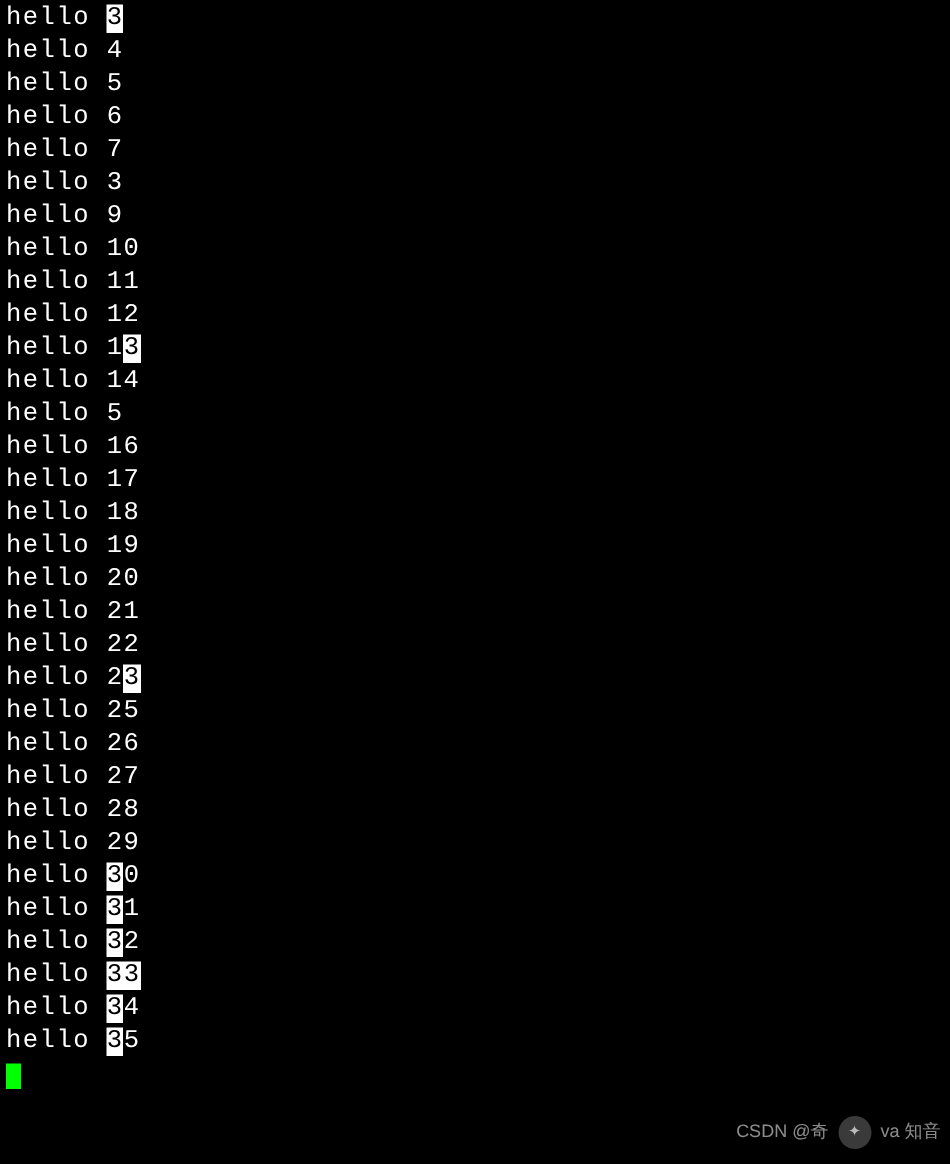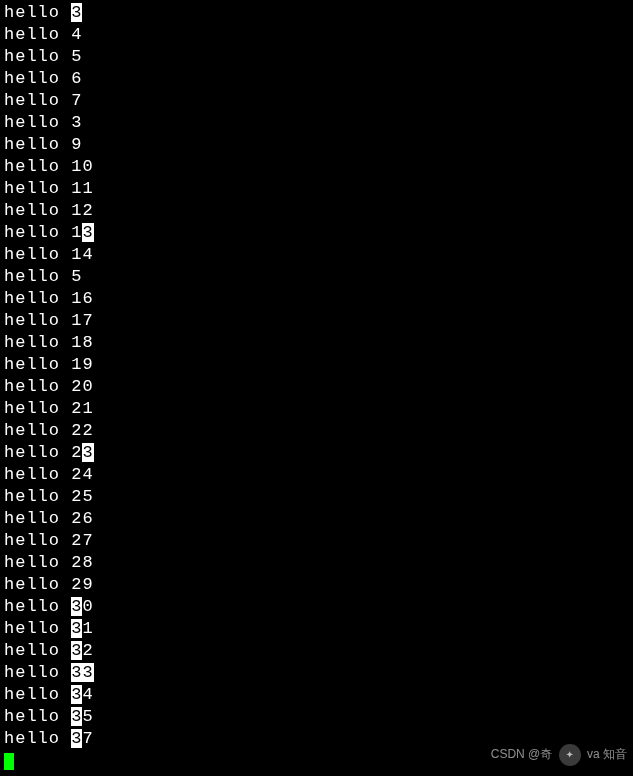--- a/index.html
+++ b/index.html
@@ -78,33 +78,31 @@
     <div class="line"><span>hello 14</span></div>
     <div class="line"><span>hello 5</span></div>
     <div class="line"><span>hello 16</span></div>
     <div class="line"><span>hello 17</span></div>
     <div class="line"><span>hello 18</span></div>
     <div class="line"><span>hello 19</span></div>
     <div class="line"><span>hello 20</span></div>
     <div class="line"><span>hello 21</span></div>
     <div class="line"><span>hello 22</span></div>
     <div class="line"><span>hello 2</span><span class="hl">3</span></div>
-    <div class="line"><span>hello 24</span></div>
     <div class="line"><span>hello 25</span></div>
     <div class="line"><span>hello 26</span></div>
     <div class="line"><span>hello 27</span></div>
     <div class="line"><span>hello 28</span></div>
     <div class="line"><span>hello 29</span></div>
     <div class="line"><span>hello </span><span class="hl">3</span><span>0</span></div>
     <div class="line"><span>hello </span><span class="hl">3</span><span>1</span></div>
     <div class="line"><span>hello </span><span class="hl">3</span><span>2</span></div>
     <div class="line"><span>hello </span><span class="hl">33</span></div>
     <div class="line"><span>hello </span><span class="hl">3</span><span>4</span></div>
     <div class="line"><span>hello </span><span class="hl">3</span><span>5</span></div>
-    <div class="line"><span>hello </span><span class="hl">3</span><span>7</span></div>
     <div class="line"><span class="cursor"></span></div>
   </div>
 
 <div class="watermark">
   <span>CSDN @奇</span>
   <span class="wm-icon">✦</span>
   <span>va</span>
   <span>知音</span>
 </div>
 

